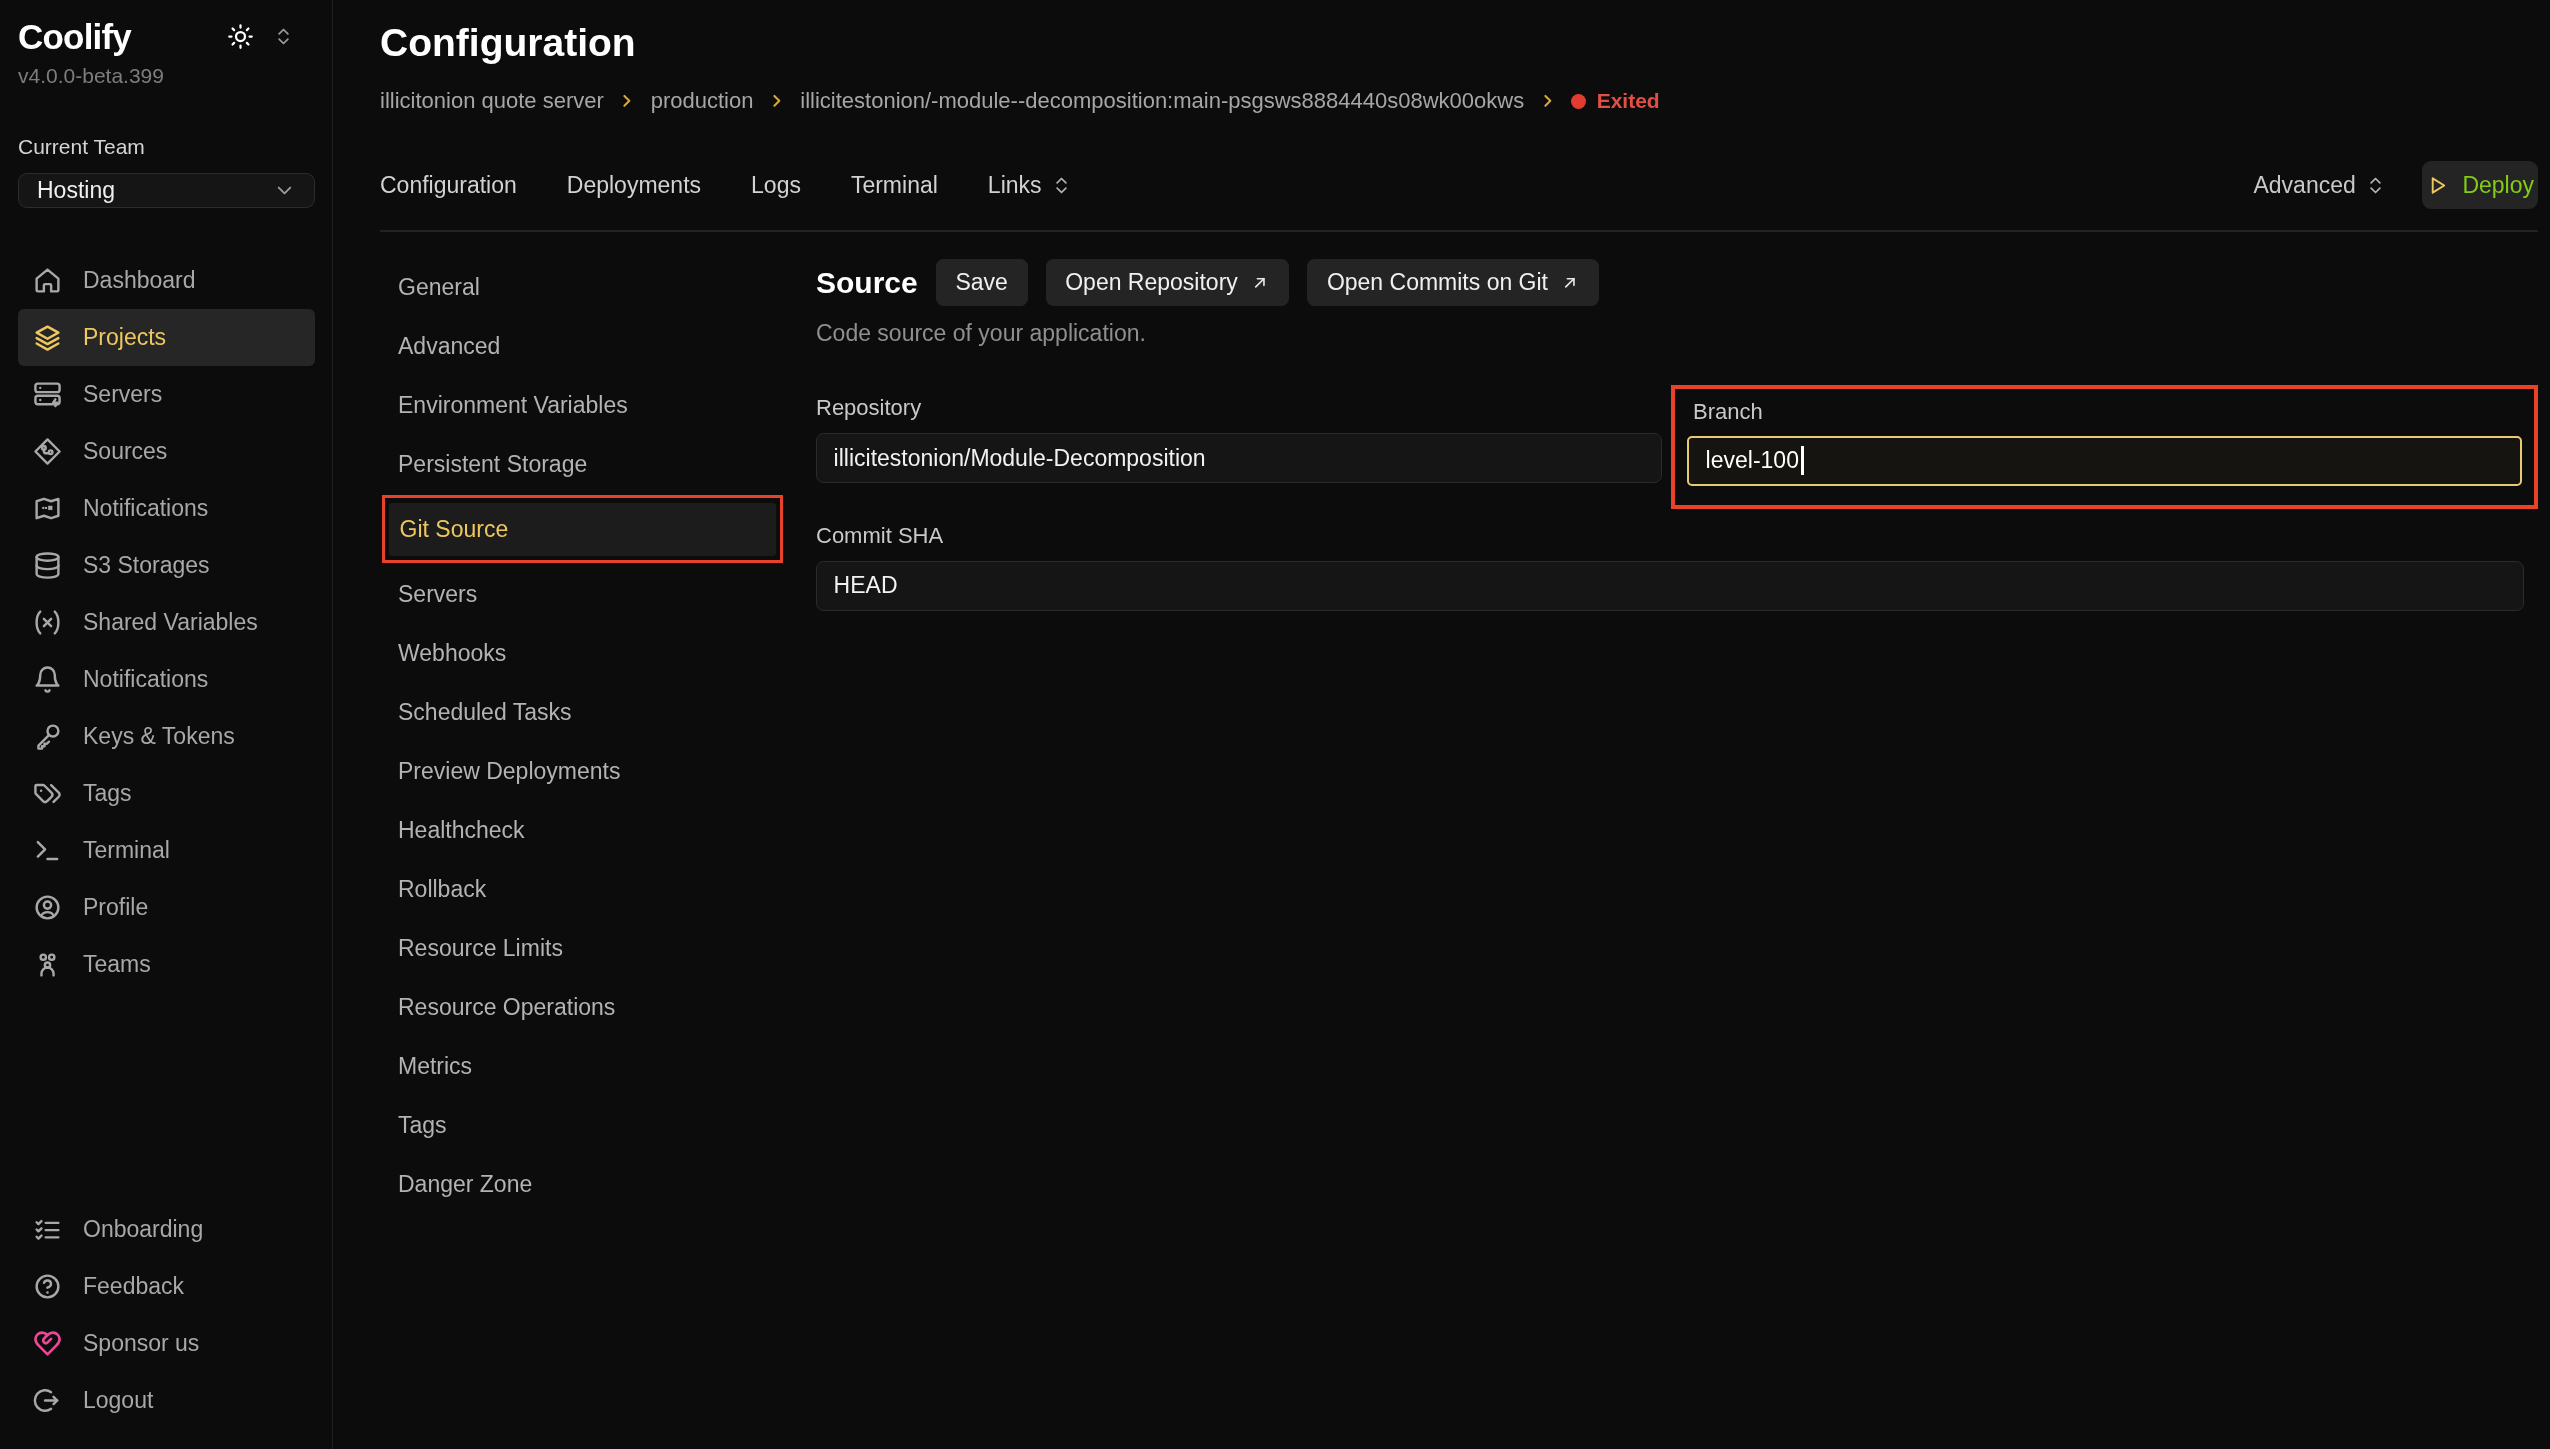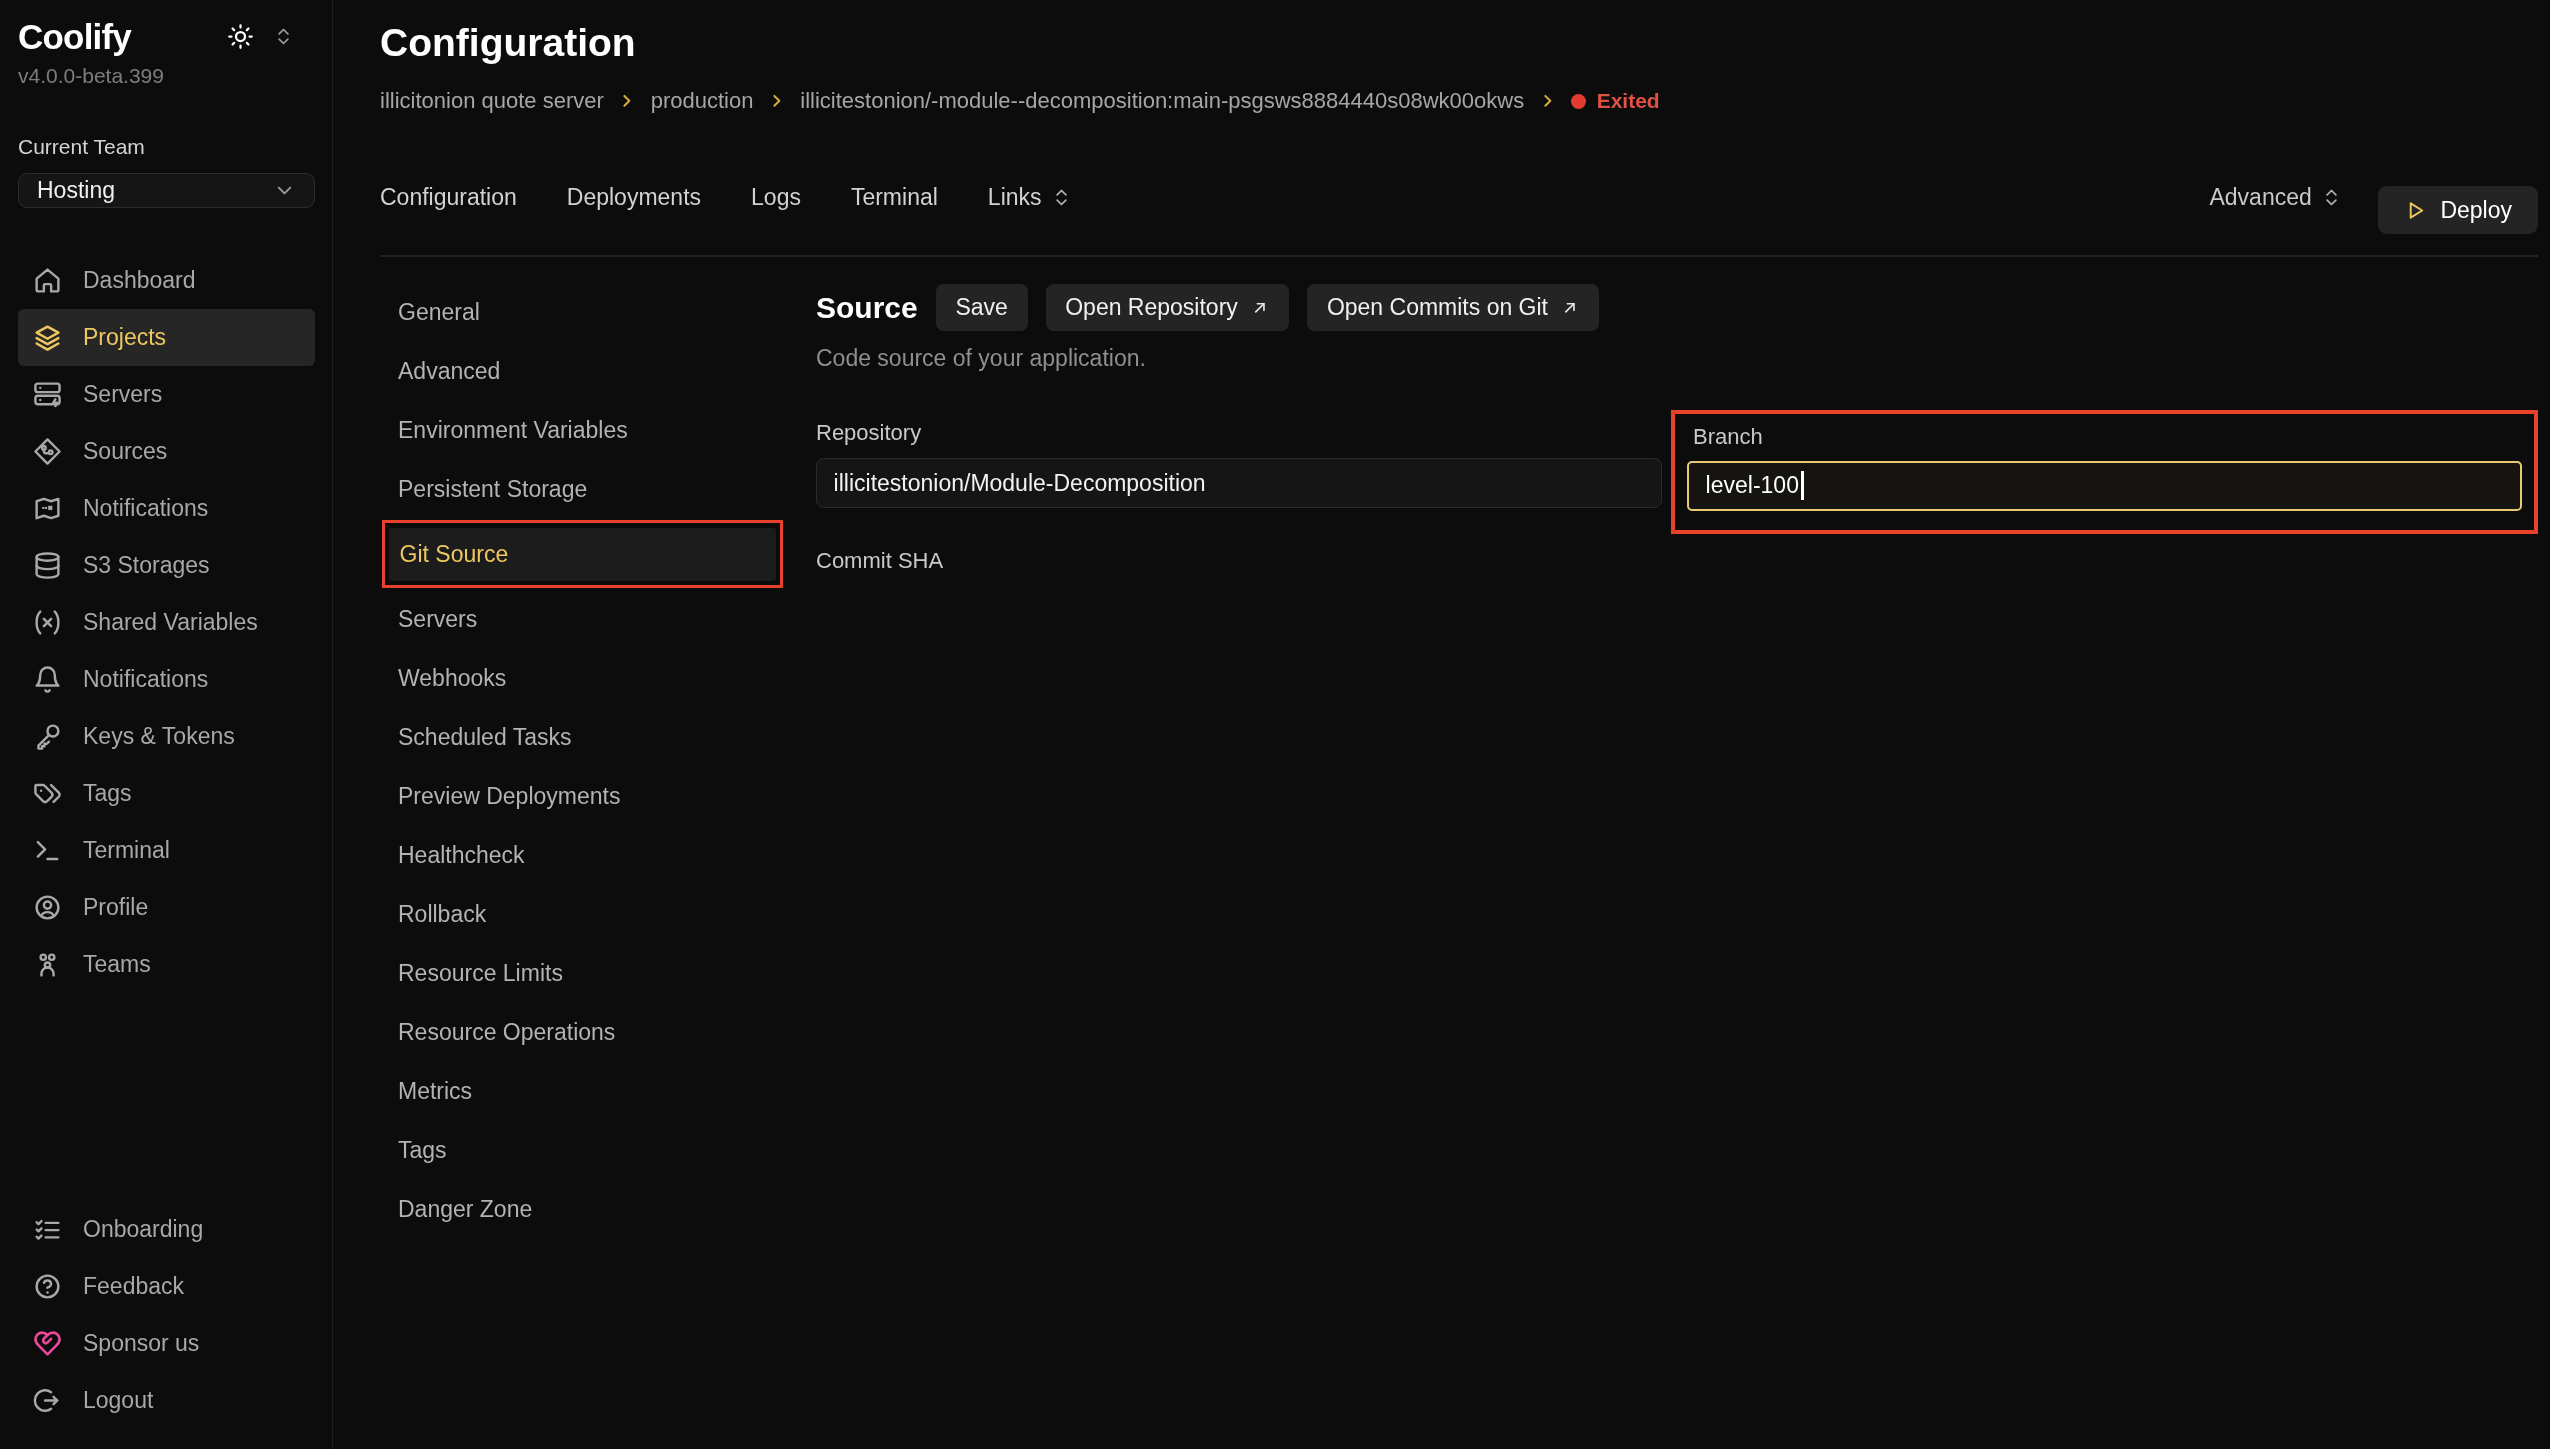--- a/index.html
+++ b/index.html
@@ -42,22 +42,22 @@
   .status-label { font-size:21px; font-weight:700; color:#e05045; }
 
   .tabbar { margin-top:47px; display:flex; align-items:center; gap:50px;
     font-size:23px; color:#d2d2d2; }
   .tab { cursor:pointer; }
   .tab-links { display:flex; align-items:center; gap:9px; cursor:pointer; }
   .tab-links svg, .advanced svg { width:21px; height:21px; color:#b0b0b0; display:block; }
   .tabbar-right { margin-left:auto; display:flex; align-items:center; gap:36px; }
   .advanced { display:flex; align-items:center; gap:9px; color:#c9c9c9; cursor:pointer; }
   .deploy-btn { display:flex; align-items:center; gap:13.6px; background:#242424; border:none;
-    border-radius:9px; height:48px; padding:0 26px; font-size:23px; color:#ffffff;
-    font-family:inherit; cursor:pointer;margin-top:25px; }
+    border-radius:9px; height:48px; padding:0 4px; font-size:23px; color:#84cc16;
+    font-family:inherit; cursor:pointer; }
   .deploy-btn svg { width:23px; height:23px; color:#eec75e; }
   .h-divider { height:1.5px; background:#232323; margin-top:21px; }
 
   .content { display:flex; margin-top:26px; flex:1; }
   .subnav { flex:0 0 436px; display:flex; flex-direction:column; font-size:23px; color:#b3b3b3; }
   .sn-item { padding:16px 18px; cursor:pointer; }
   .sn-annotation { border:3.8px solid #e8432a; padding:4.5px; margin:1.5px 33px 1.5px 1.5px; }
   .sn-item.active { background:#1c1c1c; border-radius:3px; padding:13px 10.6px; color:#eec75e; }
 
   .form-area { flex:1; padding-top:1.5px; }
@@ -373,19 +373,20 @@
               <label>Branch</label>
               <div class="input-focused">
                 <span>level-100</span>
                 <span class="caret"></span>
               </div>
             </div>
           </div>
 
           <div class="field commit">
             <label>Commit SHA</label>
+            <input class="text-input" type="text" readonly="" value="HEAD" style="">
           </div>
         </div>
       </section>
     </div>
   </main>
 </div>
 
 
 </body></html>

